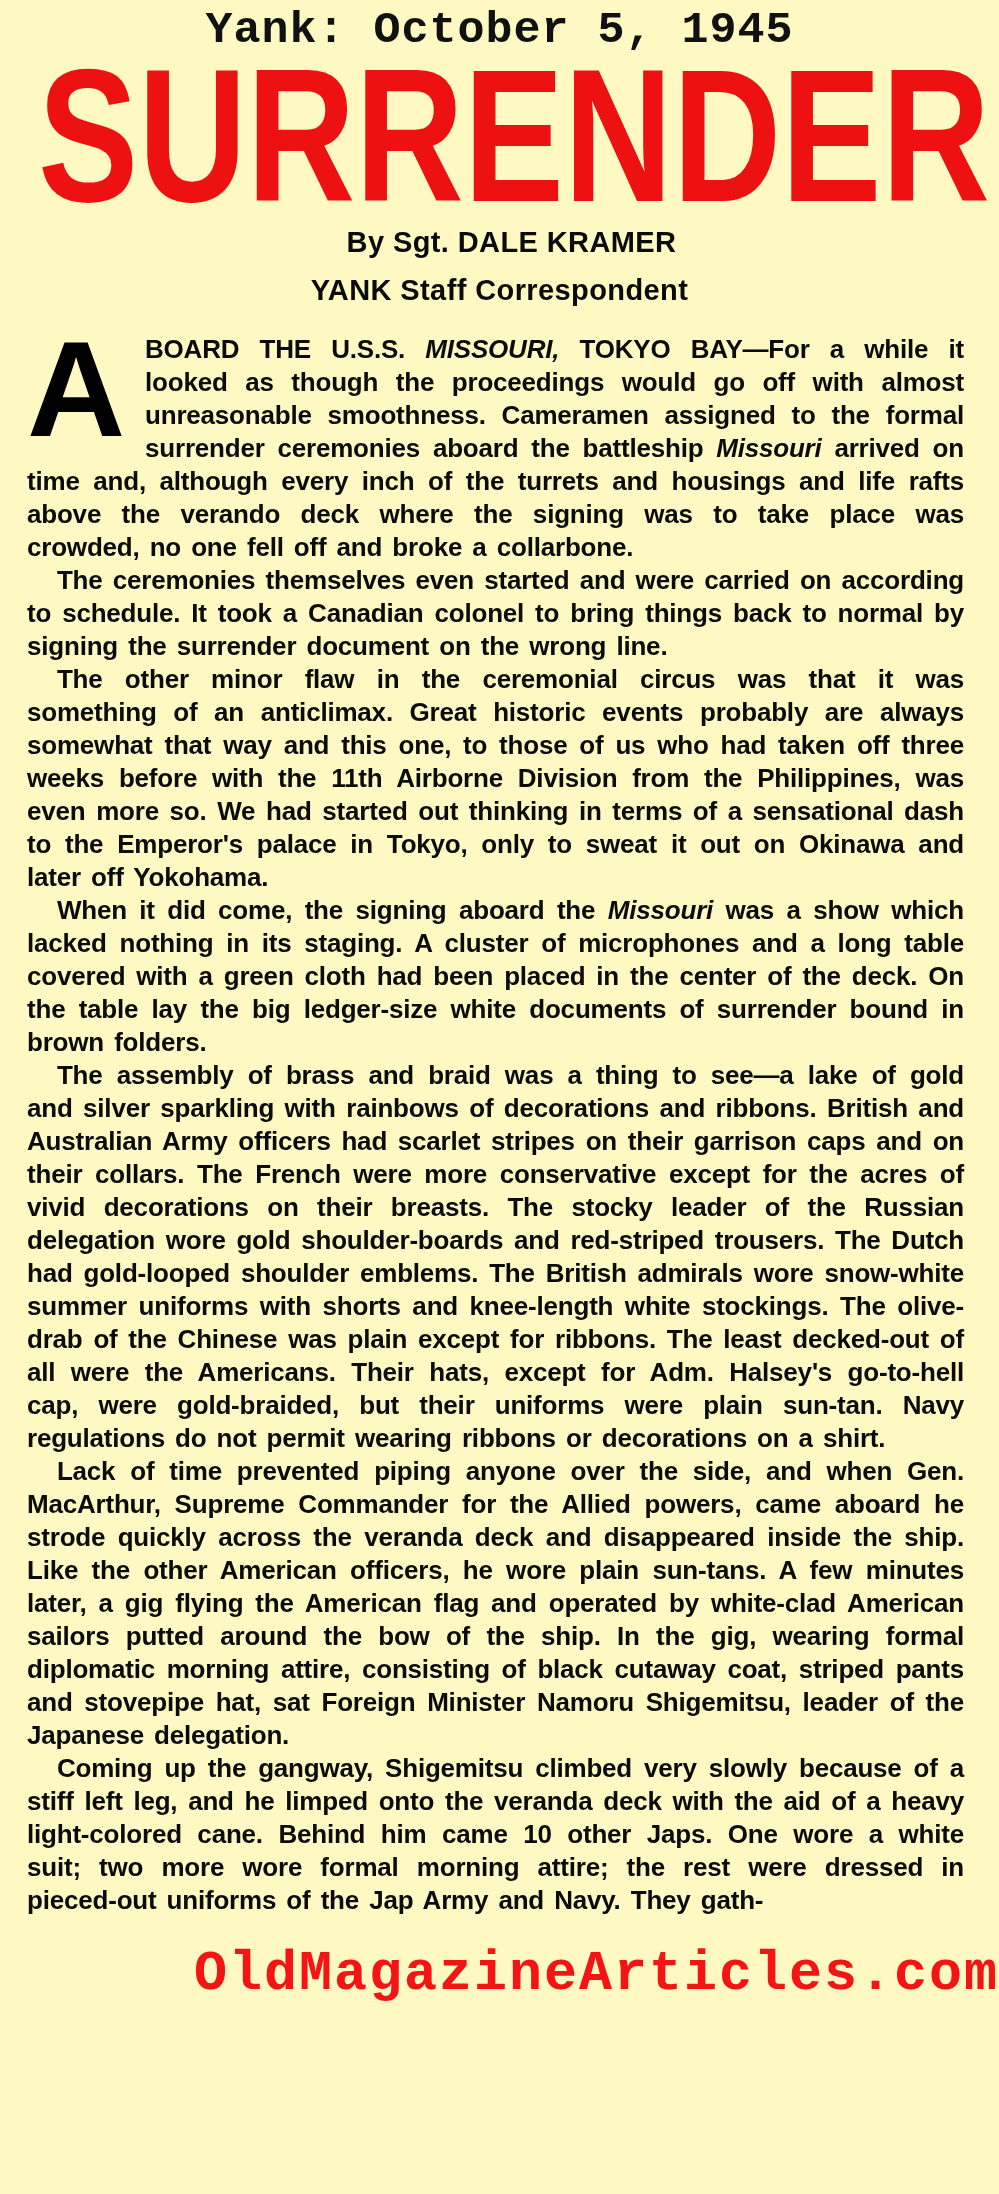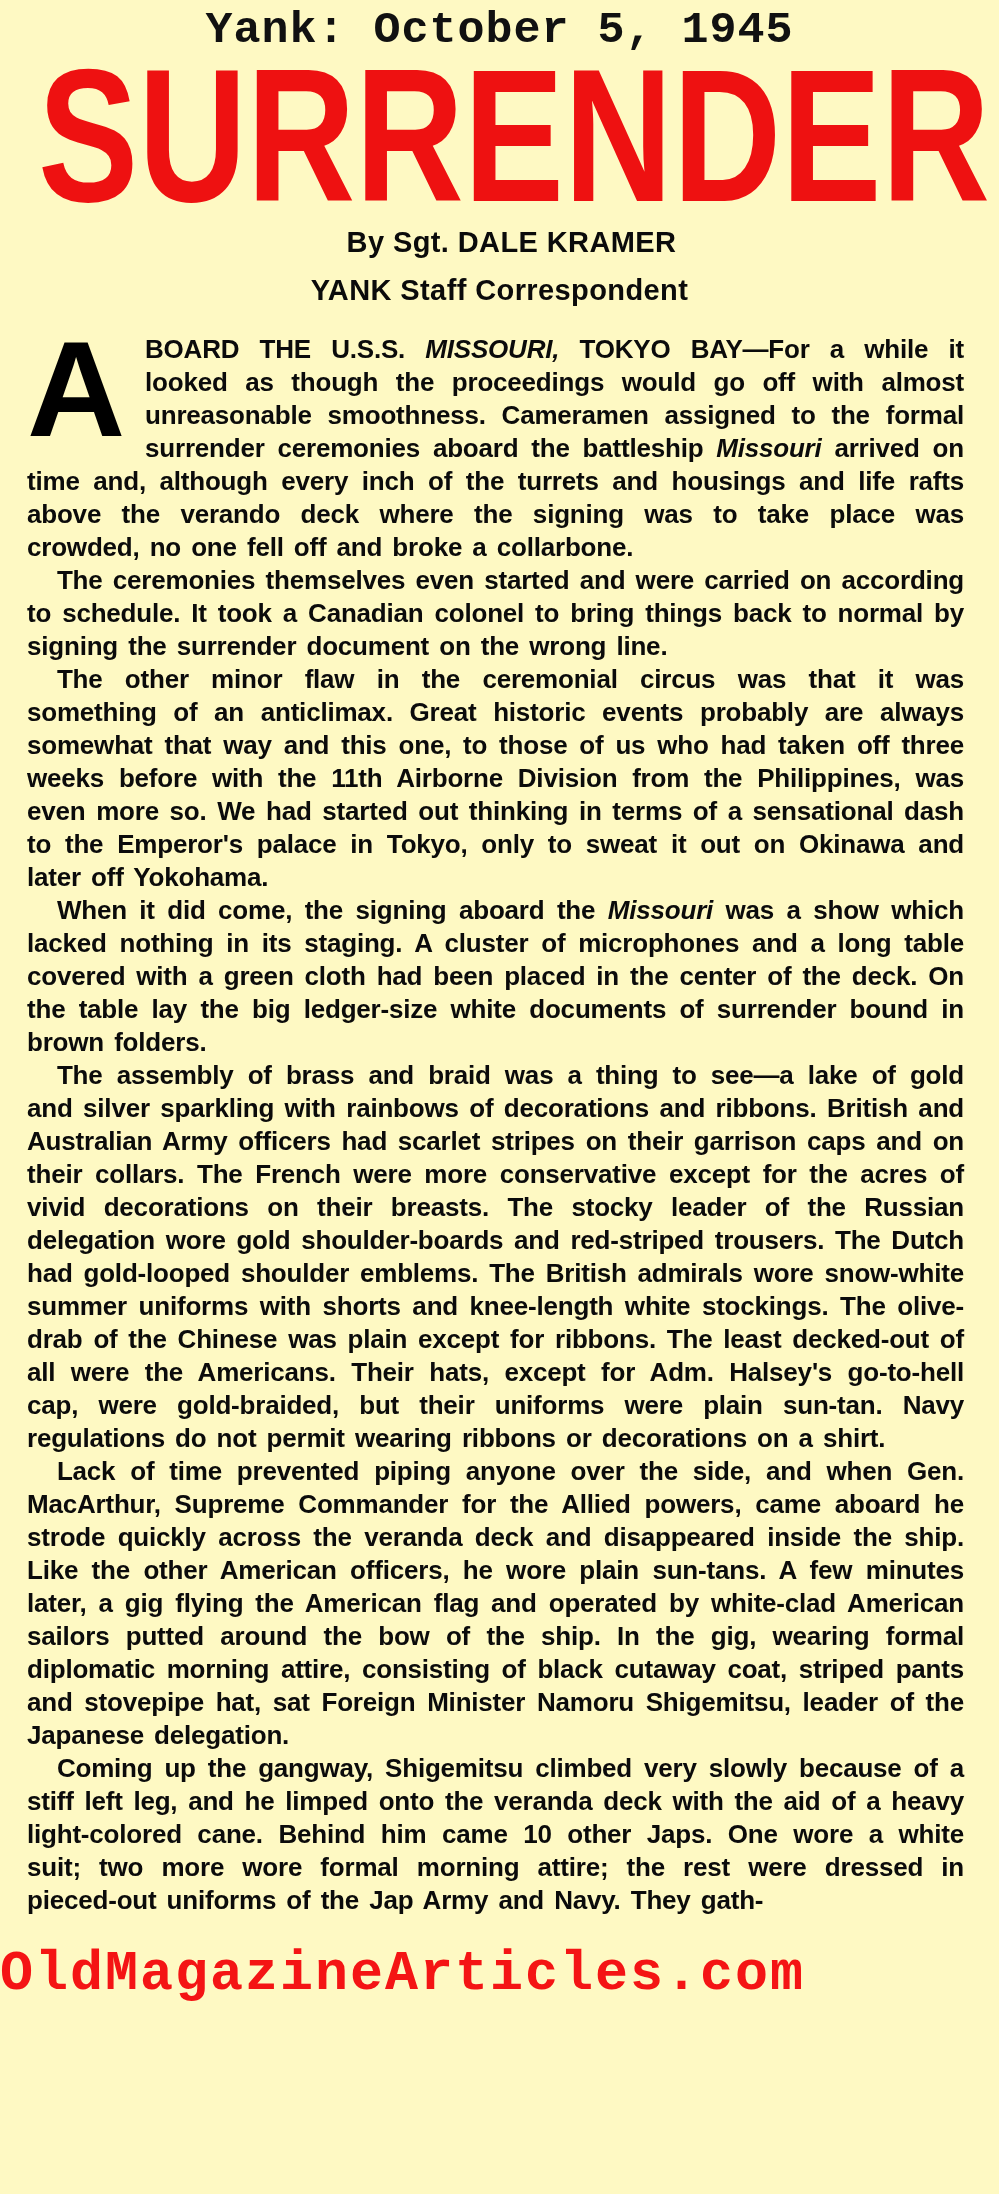--- a/index.html
+++ b/index.html
@@ -35,21 +35,21 @@
     float:left;
     font-weight:bold;
     font-size:136px;
     line-height:0.76;
     padding:5px 20px 0 0;
     text-indent:0;
     color:#000;
   }
   .article-body i { font-style:italic; }
   .footer-watermark {
-    text-align:left;
+    text-align:right;
     font-family:"Liberation Mono", monospace;
     font-weight:bold;
     font-size:55px;
     letter-spacing:2px;
     margin-top:26px;
     padding-bottom:16px;
     color:var(--footer-red, #f41414);
   }
 </style>
 </head>

